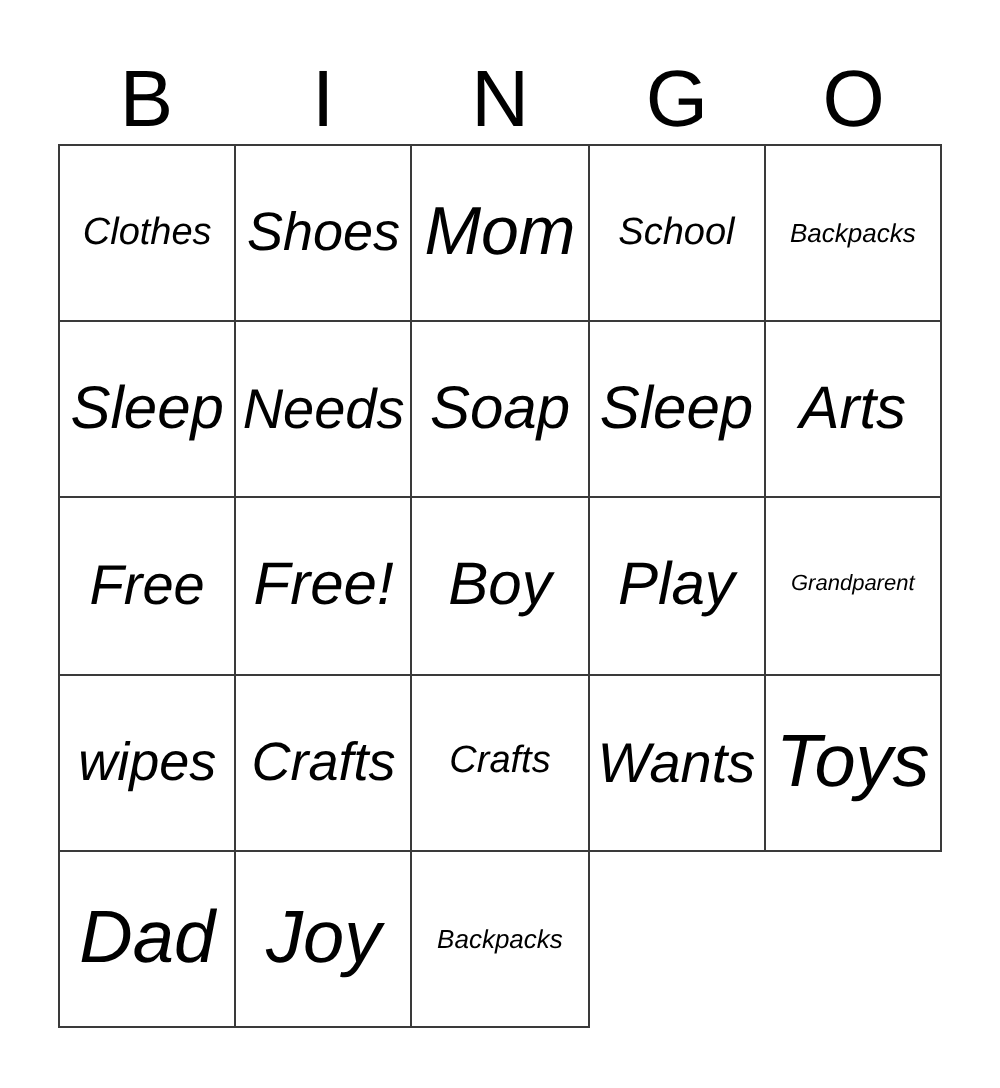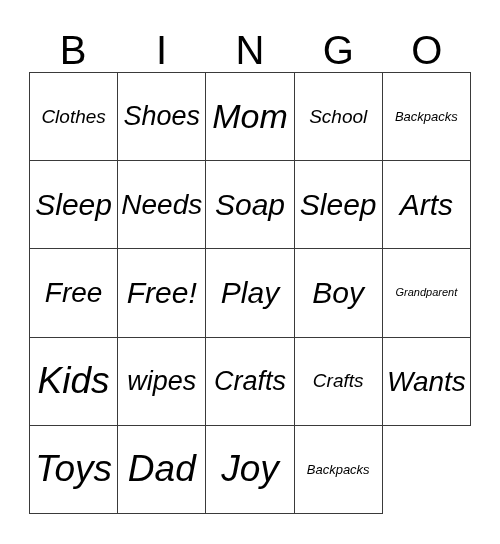--- a/index.html
+++ b/index.html
@@ -132,31 +132,28 @@
     <div class="cell">
       <span class="cell-text fs-xl">Arts</span>
     </div>
     <div class="cell">
       <span class="cell-text fs-ml">Free</span>
     </div>
     <div class="cell">
       <span class="cell-text fs-xl">Free!</span>
     </div>
     <div class="cell">
-      <span class="cell-text fs-xl">Play</span>
+      <span class="cell-text fs-xl">Boy</span>
     </div>
     <div class="cell">
-      <span class="cell-text fs-xl">Boy</span>
+      <span class="cell-text fs-xl">Play</span>
     </div>
 
     <div class="cell">
       <span class="cell-text fs-xs">Grandparent</span>
-    </div>
-    <div class="cell">
-      <span class="cell-text fs-xxxl">Kids</span>
     </div>
     <div class="cell">
       <span class="cell-text fs-l">wipes</span>
     </div>
     <div class="cell">
       <span class="cell-text fs-l">Crafts</span>
     </div>
     <div class="cell">
       <span class="cell-text fs-m">Crafts</span>
     </div>

